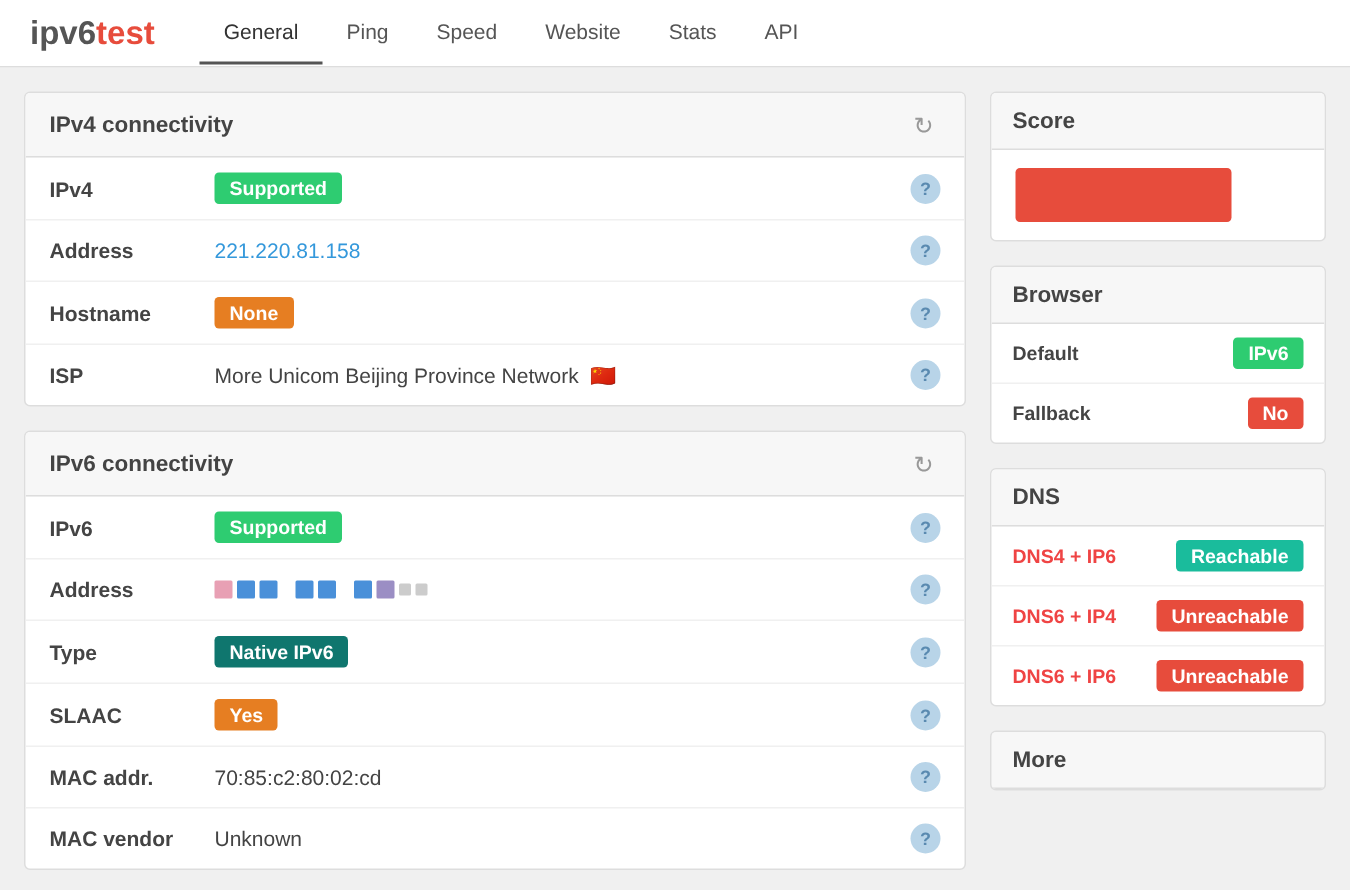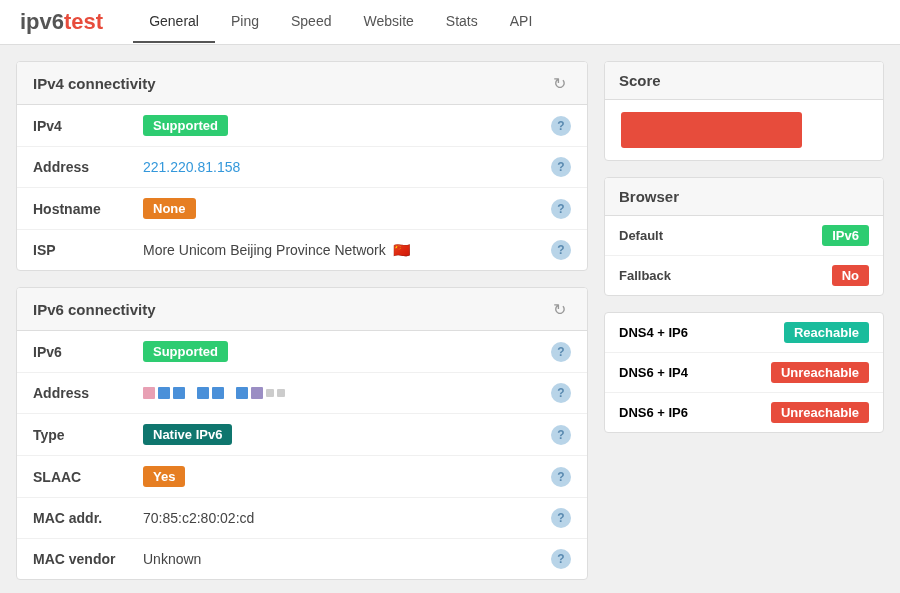--- a/index.html
+++ b/index.html
@@ -41,21 +41,21 @@
     }
 
     
     .main {
       display: flex;
       gap: 16px;
       padding: 16px;
       max-width: 900px;
     }
     .left-col { flex: 1; display: flex; flex-direction: column; gap: 16px; }
-    .right-col { width: 280px; display: flex; flex-direction: column; gap: 16px; }
+    .right-col { width: 224px; display: flex; flex-direction: column; gap: 16px; }
 
     
     .card {
       background: white;
       border-radius: 4px;
       border: 1px solid #ddd;
       overflow: hidden;
     }
     .card-header {
       display: flex;
@@ -177,21 +177,21 @@
 
     
     .dns-row {
       display: flex;
       align-items: center;
       justify-content: space-between;
       padding: 9px 14px;
       border-bottom: 1px solid #f0f0f0;
     }
     .dns-row:last-child { border-bottom: none; }
-    .dns-label { font-weight: 600; color: #000000; font-size: 13px; }
+    .dns-label { font-weight: 600; color: #ef4444; font-size: 13px; }
 
     .more-header {
       padding: 10px 14px;
       background: #f7f7f7;
       border-bottom: 1px solid #ddd;
       font-size: 15px;
       font-weight: 600;
       color: #444;
     }
   </style>
@@ -334,30 +334,34 @@
         <span class="right-label">Default</span>
         <span class="badge badge-green">IPv6</span>
       </div>
       <div class="right-row">
         <span class="right-label">Fallback</span>
         <span class="badge badge-red">No</span>
       </div>
     </div>
 
     <div class="card">
+      <div class="right-card-header">DNS</div>
       <div class="dns-row">
         <span class="dns-label">DNS4 + IP6</span>
         <span class="badge badge-teal">Reachable</span>
       </div>
       <div class="dns-row">
         <span class="dns-label">DNS6 + IP4</span>
         <span class="badge badge-red">Unreachable</span>
       </div>
       <div class="dns-row">
         <span class="dns-label">DNS6 + IP6</span>
         <span class="badge badge-red">Unreachable</span>
       </div>
     </div>
 
+    <div class="card">
+      <div class="more-header">More</div>
+    </div>
 
   </div>
 
 </div>
 
 </body></html>

